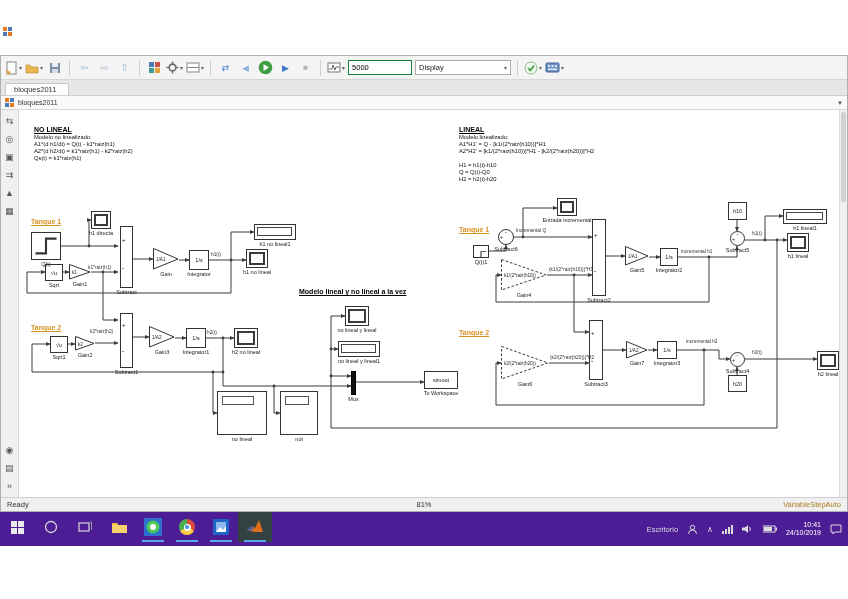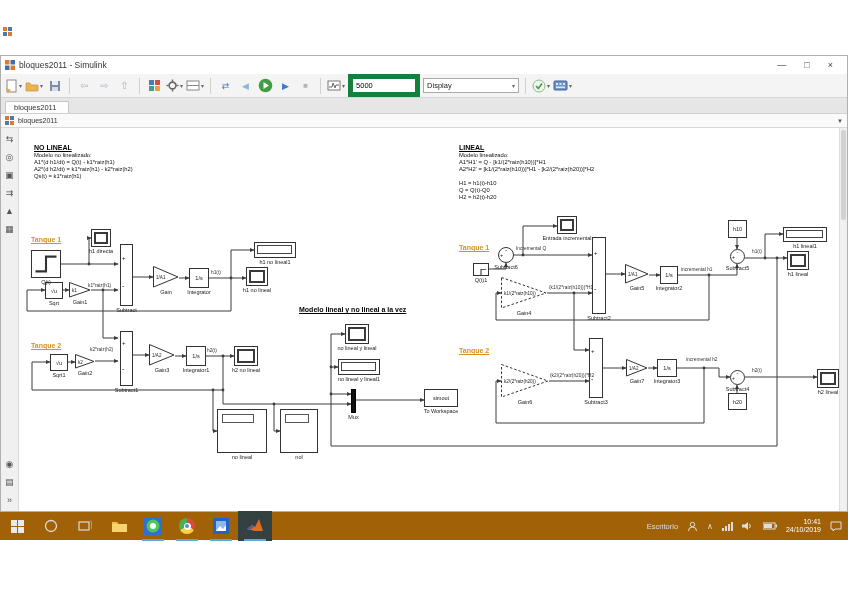--- a/index.html
+++ b/index.html
@@ -13,21 +13,21 @@
   .wctrl{margin-left:auto;display:flex;gap:18px;padding-right:10px;color:#444;font-size:9px}
   .wctrl span{cursor:default}
   .menubar{height:15px;background:#f8f8f8;border-bottom:1px solid #ddd;display:flex;align-items:center;
            padding-left:6px;gap:13px;flex:0 0 auto}
   .mi{font-size:7.5px;color:#333}
   .toolbar{height:23px;background:#f4f4f4;border-bottom:1px solid #d5d5d5;display:flex;align-items:center;
            padding-left:4px;gap:3px;flex:0 0 auto}
   .tbtn{height:17px;min-width:17px;display:flex;align-items:center;justify-content:center;border-radius:2px}
   .tsep{width:1px;height:16px;background:#d0d0d0;margin:0 3px}
   .caret{font-size:6px;color:#666;margin-left:1px}
-  .timefield{width:56px;height:13px;border:5px solid #15803d;background:#fff;font-size:7.5px;padding:0 3px;
+  .timefield{width:56px;height:13px;border:1px solid #15803d;background:#fff;font-size:7.5px;padding:0 3px;
              font-family:"Liberation Sans",sans-serif}
   .modesel{width:88px;height:13px;border:1px solid #aaa;background:#fff;font-size:7.5px;display:flex;
            align-items:center;padding:0 3px;color:#222;justify-content:space-between}
   .tabstrip{height:15px;background:#e6e6e6;border-bottom:1px solid #cfcfcf;display:flex;align-items:flex-end;
             padding-left:4px;flex:0 0 auto}
   .tab{background:#fdfdfd;border:1px solid #c5c5c5;border-bottom:none;font-size:7.5px;color:#333;
        padding:1px 12px 1px 8px;border-radius:2px 2px 0 0}
   .crumbbar{height:13px;background:#fafafa;border-bottom:1px solid #d8d8d8;display:flex;align-items:center;
             padding:0 4px;gap:4px;flex:0 0 auto}
   .crumbbar .bc{font-size:7px;color:#333}
@@ -59,21 +59,21 @@
   .circ{border-radius:50%}
   .sp2{position:absolute;left:1px;top:50%;transform:translateY(-50%);font-size:5px;color:#111}
   .sm2{position:absolute;left:50%;transform:translateX(-50%);top:0;font-size:6px;line-height:5px;color:#111}
   .muxb{background:#101010;border:1px solid #000}
   .blab{position:absolute;width:80px;text-align:center;font-size:5.5px;color:#222;z-index:3;line-height:6px}
   .wlab{position:absolute;font-size:4.8px;color:#333;z-index:3;white-space:nowrap}
   .ann{position:absolute;z-index:3}
   .ann-t{font-size:7px;font-weight:bold;text-decoration:underline;margin-bottom:1px;white-space:nowrap}
   .ann-l{font-size:5.8px;line-height:7px;white-space:nowrap;color:#111}
   
-  .taskbar{position:absolute;left:0;top:512px;width:848px;height:28px;background:#a16207;display:flex;align-items:center}
+  .taskbar{position:absolute;left:0;top:512px;width:848px;height:34px;background:#4c1d95;display:flex;}
   .tapp{width:34px;height:30px;display:flex;align-items:center;justify-content:center;position:relative}
   .tapp .ul{position:absolute;bottom:0;left:6px;right:6px;height:2px;background:#5aa9e6}
   .tapp.pressed{background:#334241}
   .tbright{margin-left:auto;display:flex;align-items:center;gap:9px;padding-right:6px;color:#e6e6e6}
   .deskt{font-size:7.5px;color:#ddd}
   .trayglyph{font-size:8px;color:#ddd}
   .clock{font-size:7px;line-height:8px;text-align:right;color:#fff}
   .icn{display:block}
 </style>
 </head>
@@ -81,35 +81,20 @@
 
 <svg class="icn" style="position:absolute;left:3px;top:27px" width="9" height="9">
   <rect x="0" y="0" width="4" height="4" fill="#e07b24"></rect>
     <rect x="5" y="0" width="4" height="4" fill="#4a7ab5"></rect>
   <rect x="0" y="5" width="4" height="4" fill="#4a7ab5"></rect>
     <rect x="5" y="5" width="4" height="4" fill="#e07b24"></rect>
 </svg>
 
 <div class="window">
 
-  <div class="titlebar">
-    <svg class="icn" width="10" height="10">
-      <rect x="0" y="0" width="10" height="10" fill="#fff"></rect>
-      <rect x="0" y="0" width="4.5" height="4.5" fill="#e07b24"></rect>
-        <rect x="5.5" y="0" width="4.5" height="4.5" fill="#3f6fb0"></rect>
-      <rect x="0" y="5.5" width="4.5" height="4.5" fill="#3f6fb0"></rect>
-        <rect x="5.5" y="5.5" width="4.5" height="4.5" fill="#e07b24"></rect>
-    </svg>
-    <span class="ttl">bloques2011 - Simulink</span>
-    <div class="wctrl">
-      <span>—</span>
-      <span>□</span>
-      <span>×</span>
-    </div>
-  </div>
 
 
   <div class="toolbar">
     <div class="tbtn">
       <svg class="icn" width="13" height="14">
           <rect x="2" y="1" width="9" height="12" fill="#fff" stroke="#888"></rect>
           <polygon points="1,9 6,11 3,14" fill="#e8a33d"></polygon>
         </svg>
       <span class="caret">▾</span>
     </div>
@@ -515,20 +500,25 @@
         <div class="wlab" style="left: 733px; top: 121px;">h1(t)</div>
         <div class="wlab" style="left: 531px; top: 245px;">(k2/(2*raiz(h20)))*H2</div>
         <div class="wlab" style="left: 667px; top: 229px;">incremental h2</div>
         <div class="wlab" style="left: 733px; top: 240px;">h2(t)</div>
       </div>
     <div class="vscroll">
         <div class="vthumb"></div>
       </div>
   </div>
 
+  <div class="statusbar">
+    <span>Ready</span>
+    <span class="zl">81%</span>
+    <span class="sr">VariableStepAuto</span>
+  </div>
 </div>
 
 <div class="taskbar">
   <div class="tapp">
     <svg class="icn" width="13" height="13">
         <g fill="#eaeaea">
           <rect x="0" y="0" width="6" height="6"></rect>
           <rect x="7" y="0" width="6" height="6"></rect>
           <rect x="0" y="7" width="6" height="6"></rect>
           <rect x="7" y="7" width="6" height="6"></rect>

